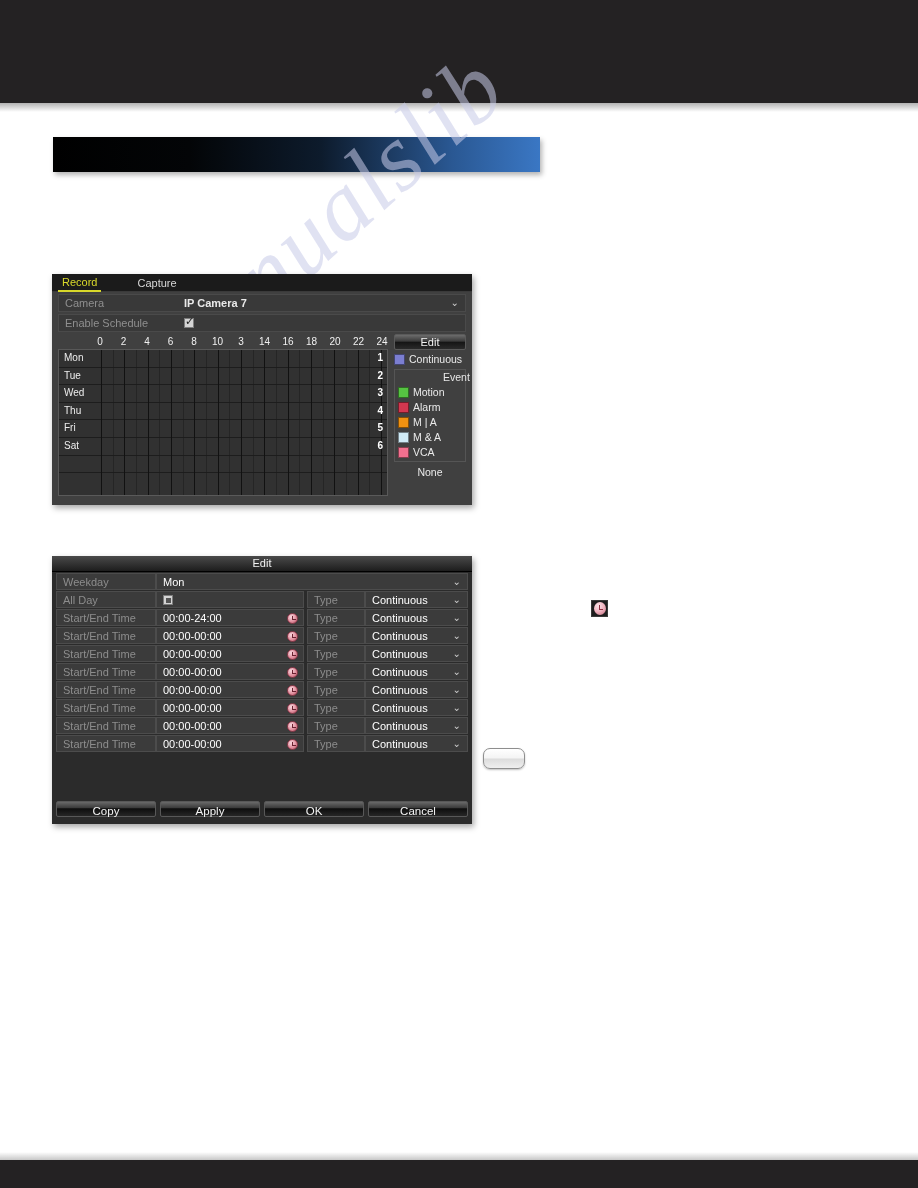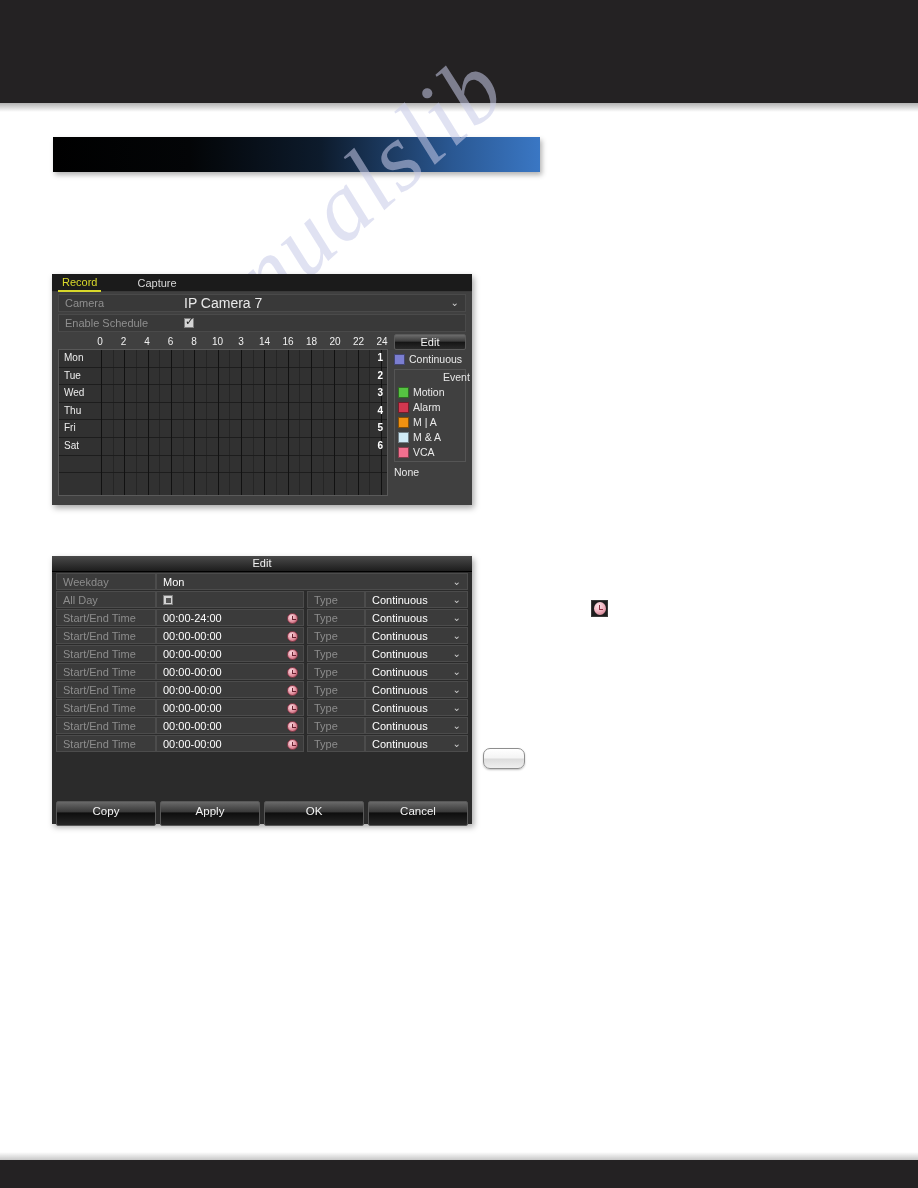--- a/index.html
+++ b/index.html
@@ -78,21 +78,21 @@
   .form-row {
     height:18px; margin:2px 6px 0 6px;
     background:#393939;
     border:1px solid #4a4a4a;
     display:flex; align-items:center;
     position:relative;
   }
   .form-row .lbl {
     width:125px; padding-left:6px; color:#8f8f8f; font-size:11px;
   }
-  .form-row .val { color:#e9e9e9; font-size:14px; flex:1; }
+  .form-row .val { color:#e9e9e9; font-size:11px; flex:1;font-weight:bold; }
   .caret {
     position:absolute; right:6px; top:3px; color:#cfcfcf; font-size:10px; line-height:10px;
   }
   .checkbox {
     width:10px; height:10px; background:#d4d4d4; border:1px solid #7d7d7d;
     position:relative;
   }
   .checkbox.checked::after {
     content:"✓"; position:absolute; left:0px; top:-4px;
     font-size:11px; color:#1a1a1a; line-height:12px;
@@ -131,21 +131,21 @@
     border:1px solid #5a5a5a; border-radius:2px;
     color:#f2f2f2; font-size:11px; text-align:center; line-height:15px;
   }
   .legend-item { display:flex; align-items:center; margin-top:3px; }
   .swatch { width:11px; height:11px; margin-right:4px; border:1px solid rgba(0,0,0,.45); flex:none; }
   .legend-item .t { font-size:10.5px; color:#eaeaea; }
   .event-group {
     margin-top:4px; border:1px solid #555; padding:1px 3px 3px 3px;
   }
   .event-group .ghdr { font-size:10.5px; color:#e7e7e7;margin-left:45px; }
-  .none-row { text-align:left; font-size:10.5px; color:#eaeaea; margin-top:4px; }
+  .none-row { text-align:center; font-size:10.5px; color:#eaeaea; margin-top:4px; }
 
   
   #edit-dialog { left:52px; top:556px; width:420px; height:268px; background:#2b2b2b; }
   .dlg-title {
     height:16px; background:linear-gradient(to bottom,#4a4a4a,#1d1d1d);
     color:#f2f2f2; font-size:11px; text-align:center; line-height:15px;
     border-bottom:1px solid #000;
   }
   .dlg-row {
     height:17px; margin:1px 4px 0 4px; display:flex; align-items:center; position:relative;
@@ -168,21 +168,21 @@
   }
   .clock-ico::before {
     content:""; position:absolute; left:4px; top:5px; width:4px; height:1px; background:#6b2231;
   }
   .dlg-blank { height:52px; }
   .dlg-footer {
     position:absolute; left:4px; right:4px; bottom:4px; height:19px;
     display:flex; gap:4px;
   }
   .dlg-btn {
-    flex:1; height:25px;
+    flex:1; height:16px;
     background:linear-gradient(to bottom,#696969 0%,#3a3a3a 42%,#0e0e0e 48%,#262626 100%);
     border:1px solid #585858; border-radius:2px;
     color:#f4f4f4; font-size:11.5px; text-align:center; line-height:18px;
   }
 
   
   .callout-clock {
     position:absolute; left:591px; top:600px; width:17px; height:17px;
     background:#1e1e1e; border:1px solid #3a3a3a;
     display:flex; align-items:center; justify-content:center;

